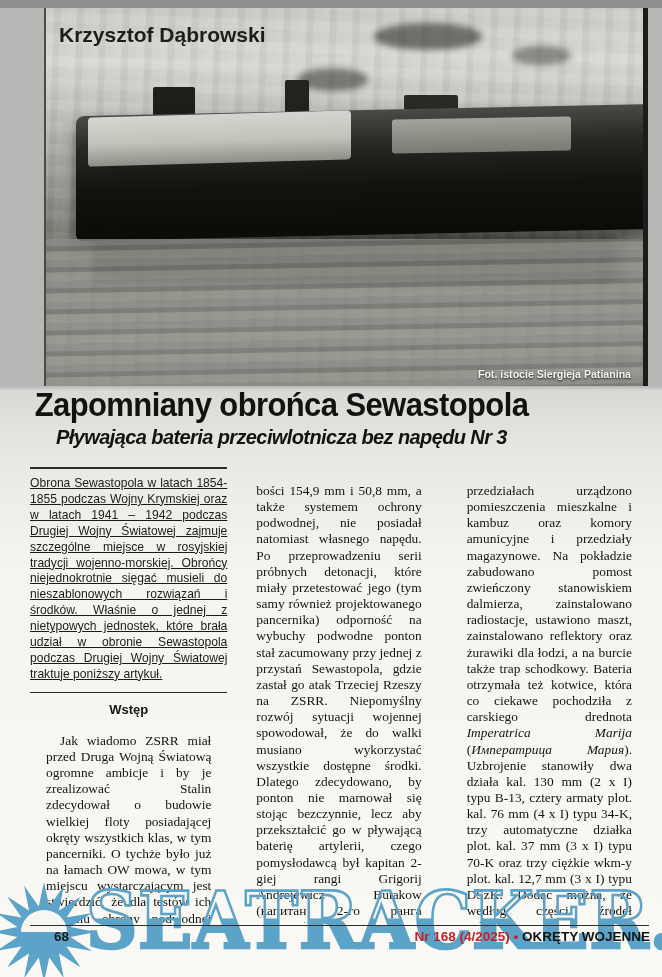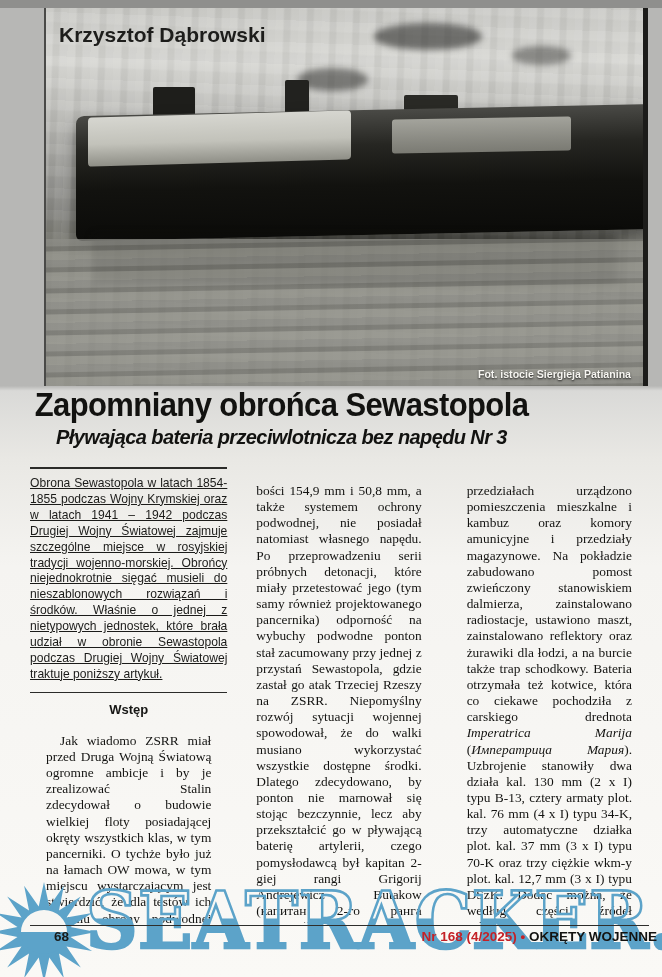--- a/index.html
+++ b/index.html
@@ -44,21 +44,21 @@
   .columns{position:absolute;left:30px;top:467px;width:618px;height:456px;display:flex;gap:13px;overflow:hidden;}
   .col{flex:1;min-width:0;}
   .lead{border-top:2px solid #2b2b29;border-bottom:1.5px solid #2b2b29;padding:7px 0 9px 0;
     font-size:12.1px;line-height:15.9px;text-align:justify;color:#1b1b19;text-decoration:underline;}
   .section-head{text-align:center;font-weight:bold;font-size:13px;margin:9px 0 5px 0;color:#161614;}
   .body-text{font-family:"Liberation Serif",serif;font-size:13.4px;line-height:16.15px;text-align:justify;color:#131311;}
   .body-text p{margin:16px;}
   .body-text p.indent{text-indent:14px;}
   
   .footer-rule{position:absolute;left:30px;right:13px;top:925px;border-top:1.3px solid #2e2e2c;z-index:6;}
-  .footer{position:absolute;left:30px;right:5px;top:929px;display:flex;justify-content:space-between;
+  .footer{position:absolute;left:30px;right:12px;top:929px;display:flex;justify-content:space-between;
     align-items:flex-start;font-weight:bold;font-size:13.5px;color:#1a1a18;z-index:7;}
   .page-num{margin-left:24px;}
   .issue-red{color:#c42127;}
   .issue-black{color:#131311;}
   
   .watermark{position:absolute;left:86px;top:868px;width:576px;height:106px;z-index:5;pointer-events:none;}
   .wm-layer{position:absolute;left:0;top:0;white-space:nowrap;font-family:"DejaVu Serif",serif;font-weight:bold;
     font-size:70px;letter-spacing:0.5px;transform:scaleX(1.02) scaleY(1.12);transform-origin:left top;line-height:94px;}
   .wm-outline{color:transparent;-webkit-text-stroke:2.4px #5ca3c9;}
   .wm-solid{color:#5ca3c9;clip-path:inset(48% 0 0 0);}

